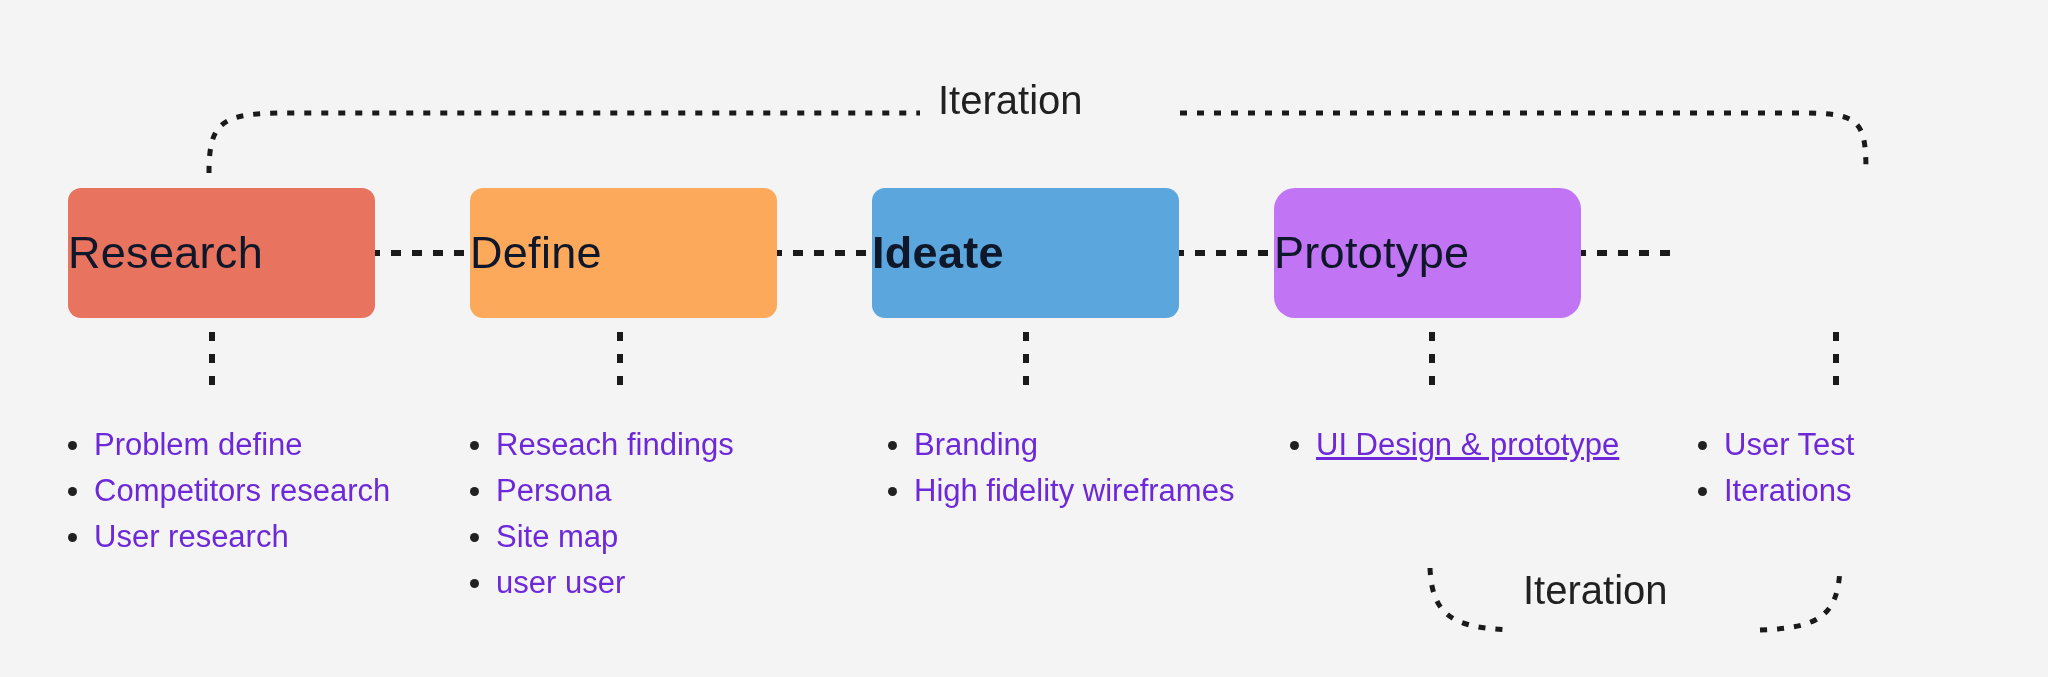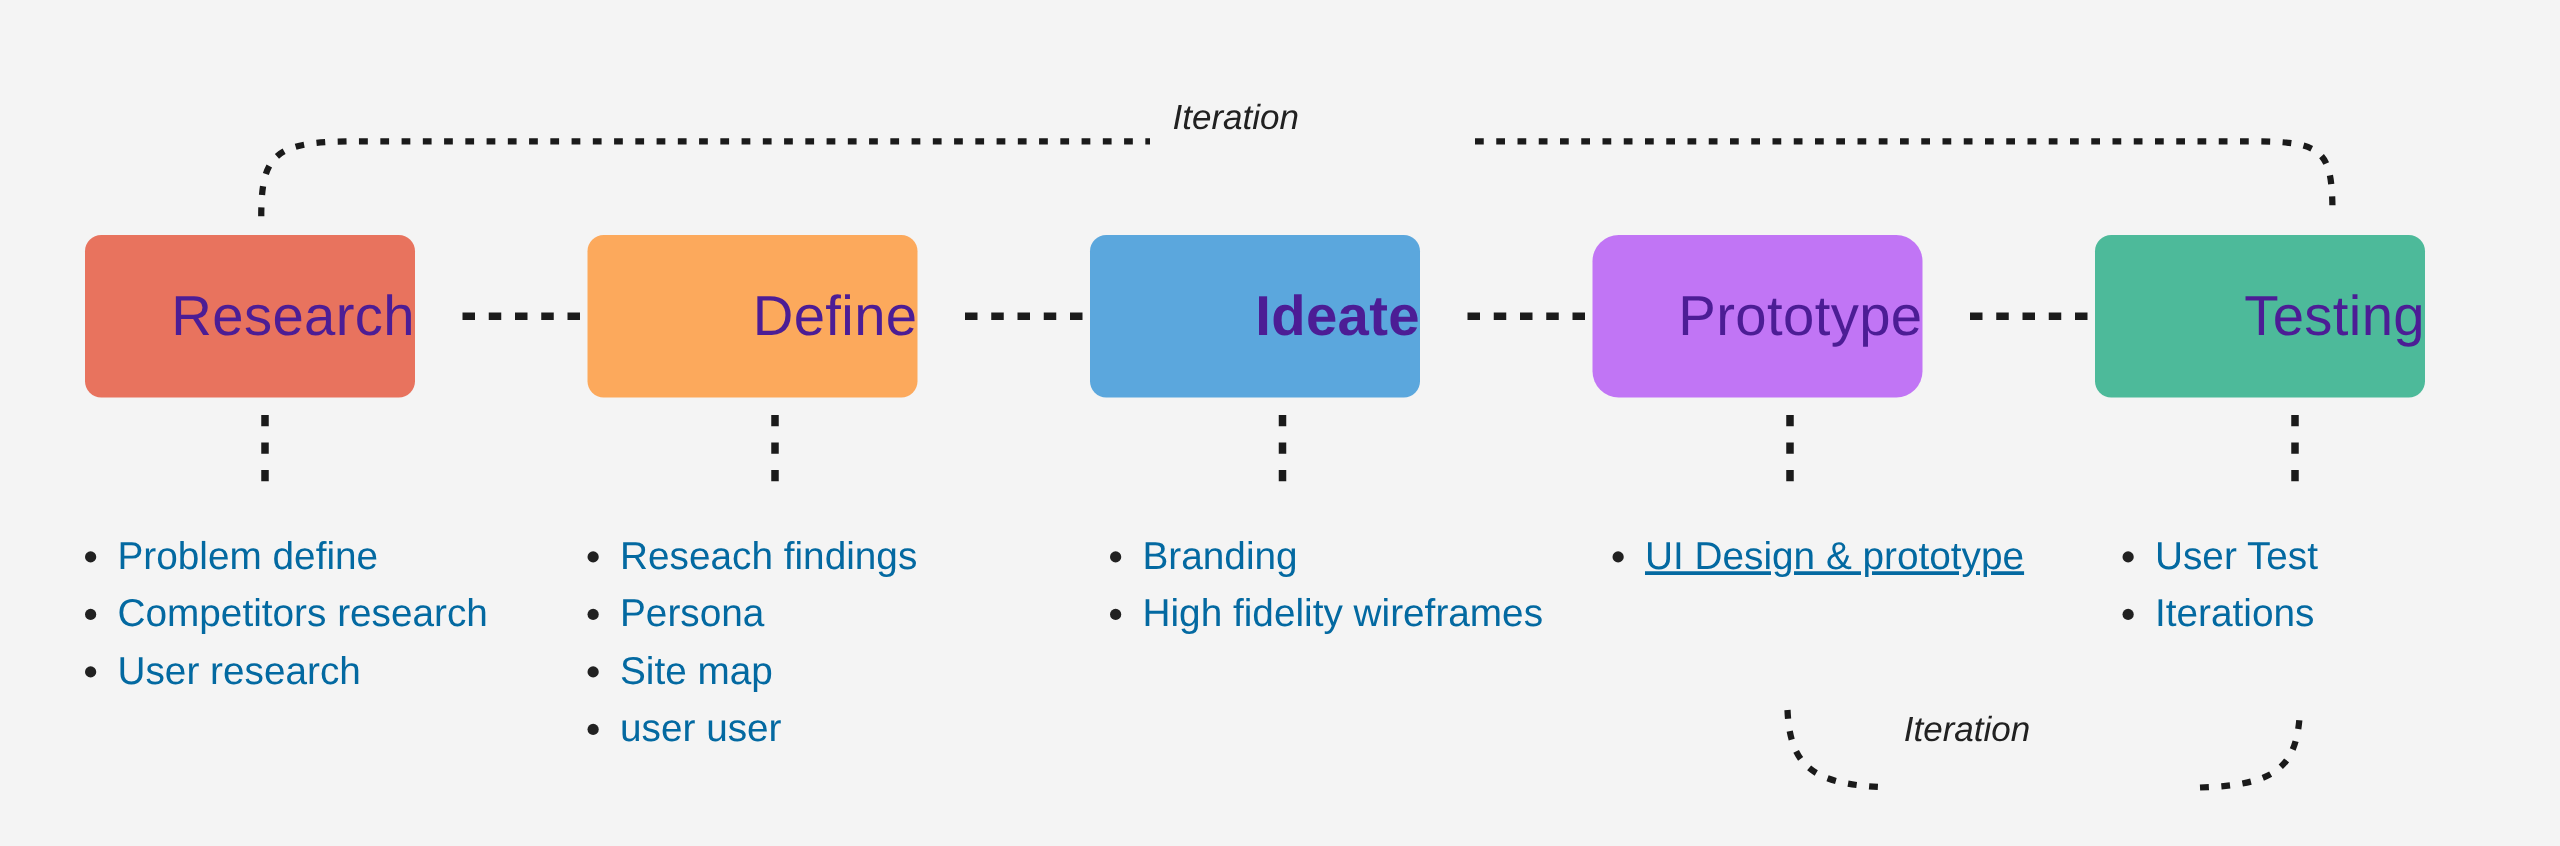--- a/index.html
+++ b/index.html
@@ -11,43 +11,43 @@
     position:relative;
   }
   #stage{position:absolute;inset:0;}
 
   
   #wires{position:absolute;left:0;top:0;width:2048px;height:677px;pointer-events:none;}
 
   
   .box{
     position:absolute;
-    width:264px;height:130px;
+    width:307px;height:130px;
     border-radius:13px;
-    display:flex;align-items:center;justify-content:flex-end;
-    color:#4c1d95;
+    display:flex;align-items:center;justify-content:flex-start;
+    color:#0f172a;
     font-size:45px;
     font-weight:400;
     letter-spacing:0.3px;
     white-space:nowrap;
   }
   .box-0{left:68px; top:188px;}
   .box-1{left:470px;top:188px;}
   .box-2{left:872px;top:188px;font-weight:bold;}
   .box-3{left:1274px;top:188px;}
   .box-4{left:1676px;top:188px;}
 
   
   .list{
     position:absolute;
     top:425px;
     width:360px;
     font-size:31px;
     line-height:1.26;
-    color:#0369a1;
+    color:#6d28d9;
   }
   .list ul{margin:0;padding:0;list-style:none;}
   .list li{
     position:relative;
     padding-left:34px;
     margin:0 0 7px 0;
   }
   .list li::before{
     content:"";
     position:absolute;
@@ -58,24 +58,23 @@
   }
   .list-0{left:60px;}
   .list-1{left:462px;}
   .list-2{left:880px;}
   .list-3{left:1282px;text-decoration:underline;}
   .list-4{left:1690px;}
 
   
   .iter-label{
     position:absolute;
-    font-size:28px;
+    font-size:40px;
     color:#212121;
     white-space:nowrap;
-    font-style:italic;
   }
   #iter-top{left:938px;top:78px;}
   #iter-bottom{left:1523px;top:568px;}
 </style>
 </head>
 <body style="background: rgb(244, 244, 244);">
 
 <div id="stage">
 
   <svg id="wires" viewBox="0 0 2048 677" xmlns="http://www.w3.org/2000/svg">
@@ -111,23 +110,20 @@
   </div>
   <div class="box box-1" style="background: rgb(252, 169, 92);">
     <span>Define</span>
   </div>
   <div class="box box-2" style="background: rgb(91, 167, 221);">
     <span>Ideate</span>
   </div>
   <div class="box box-3" style="background: rgb(193, 117, 245); border-radius: 21px;">
     <span>Prototype</span>
   </div>
-  <div class="box box-4" style="background: rgb(77, 186, 154);">
-    <span>Testing</span>
-  </div>
 
   <div class="list list-0">
     <ul>
       <li>Problem define</li>
       <li>Competitors research</li>
       <li>User research</li>
     </ul>
   </div>
 
   <div class="list list-1">

